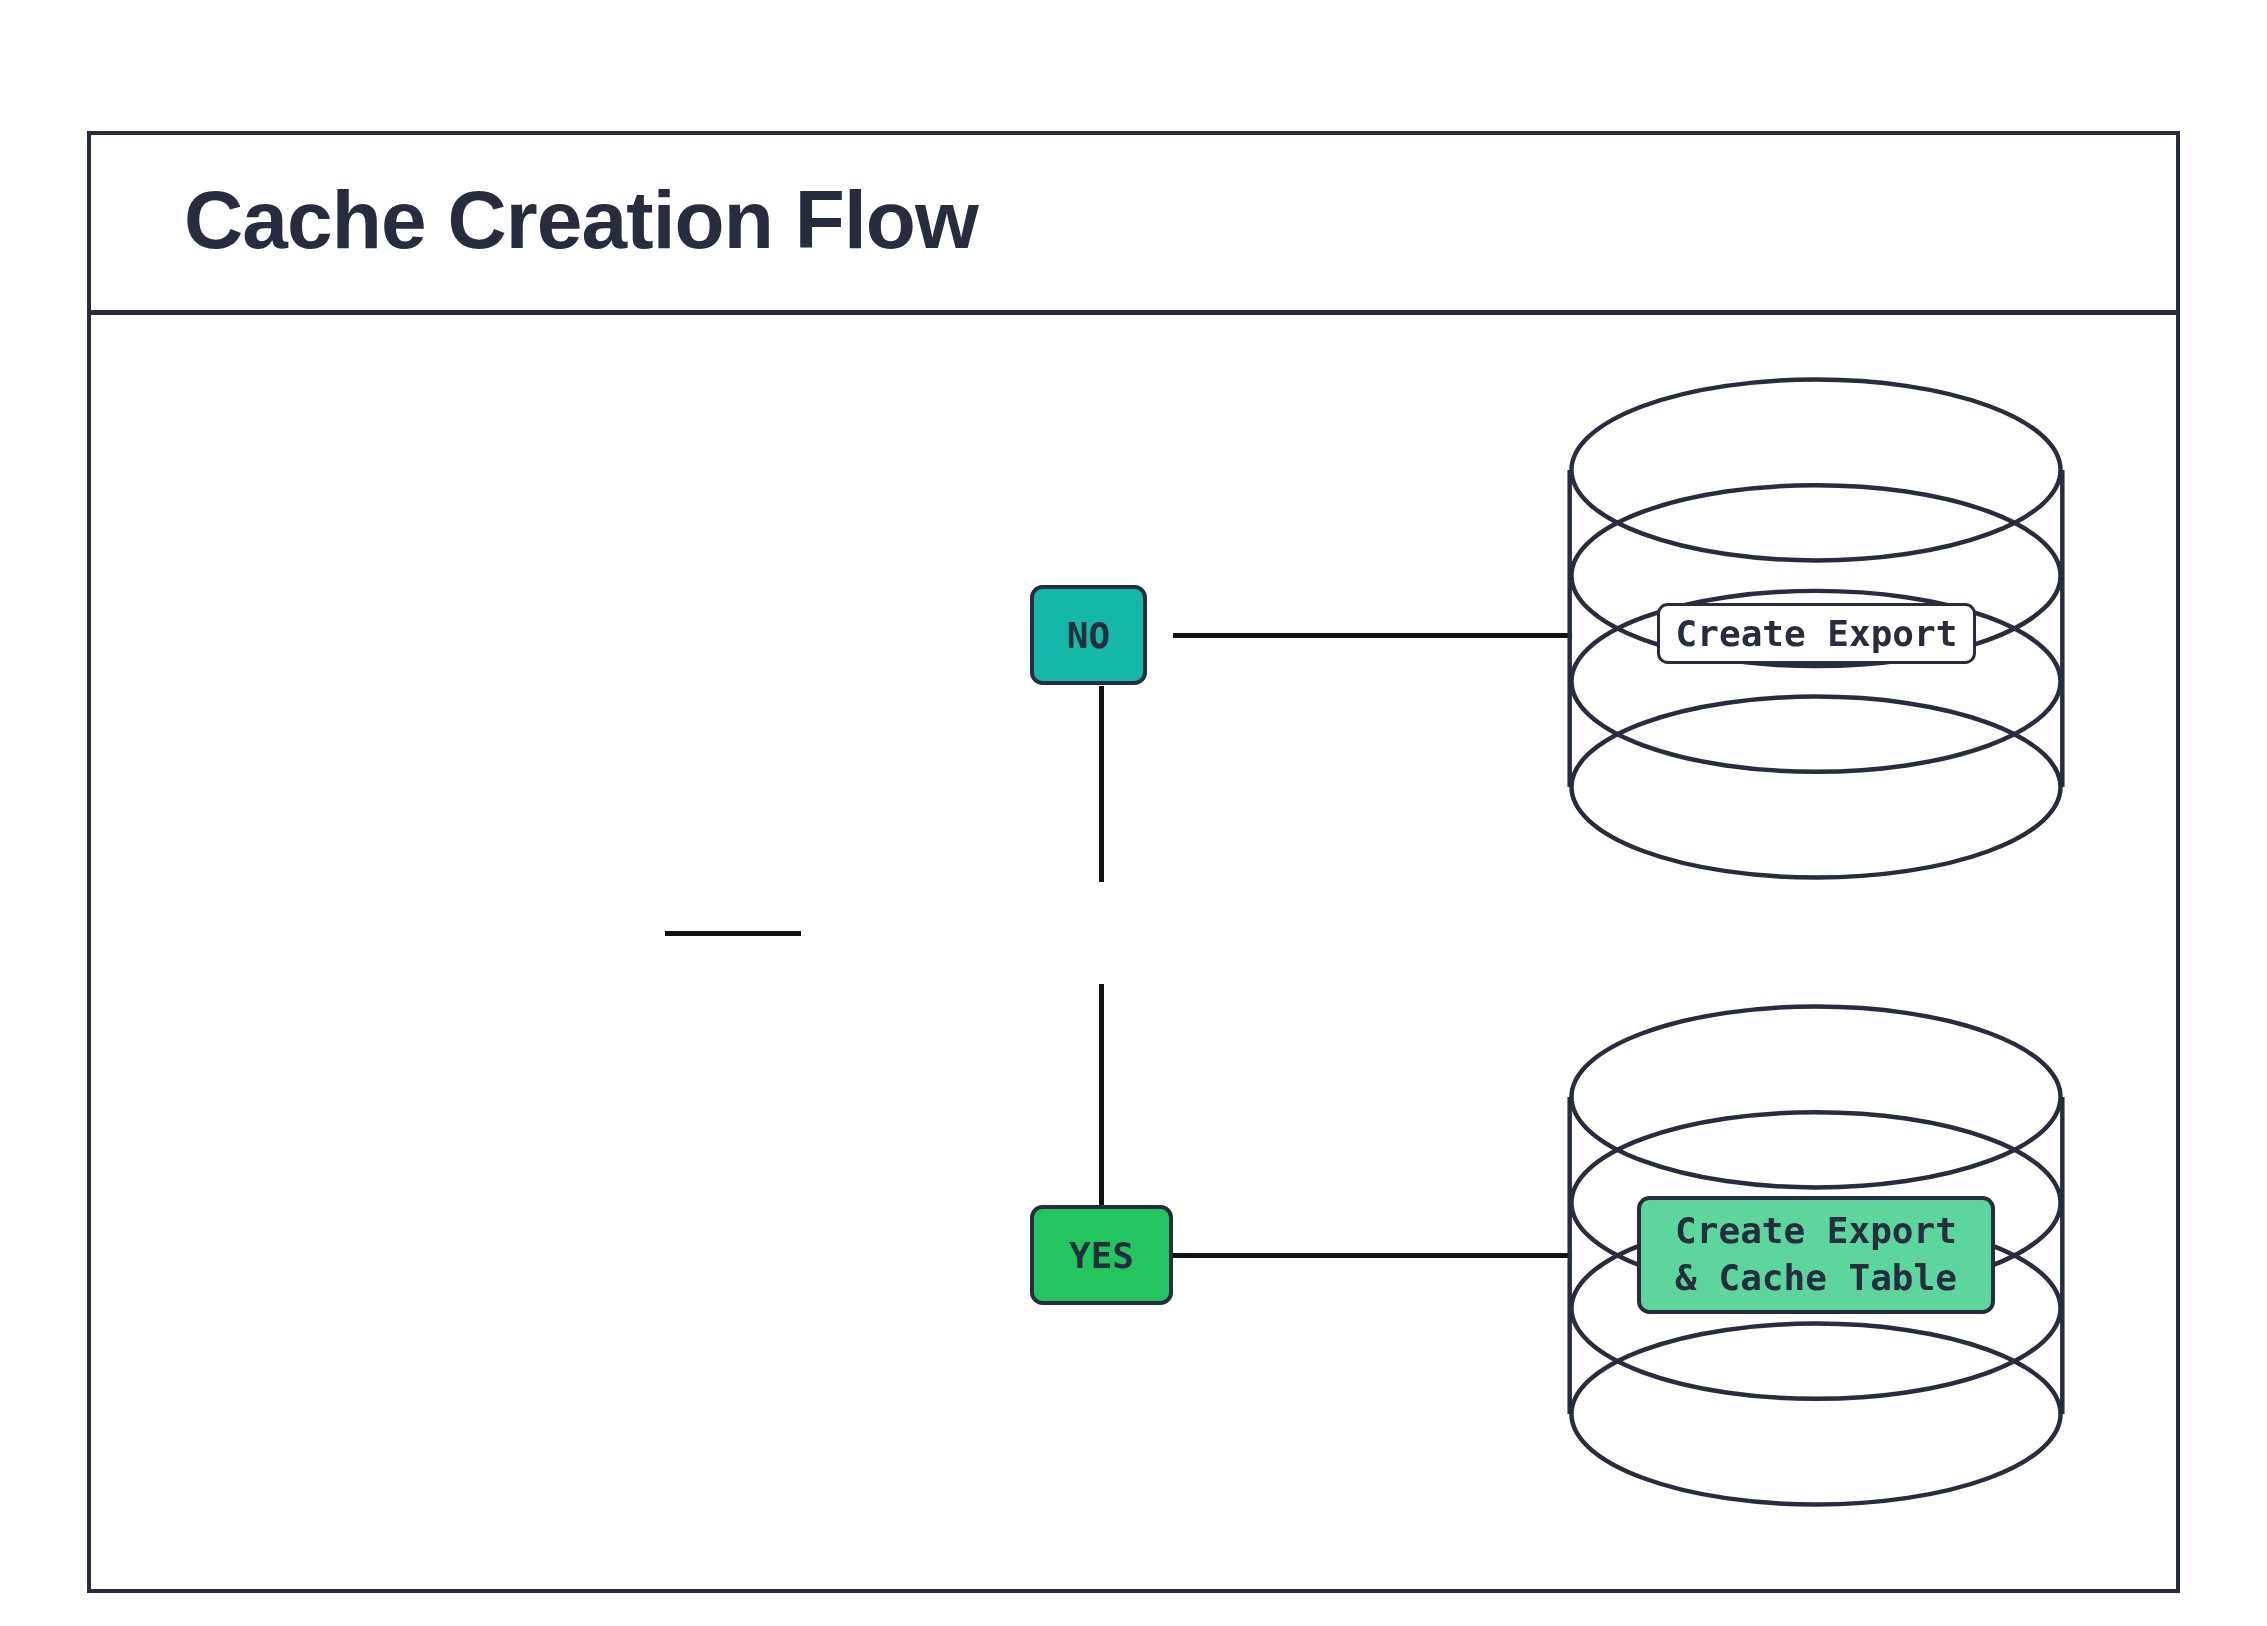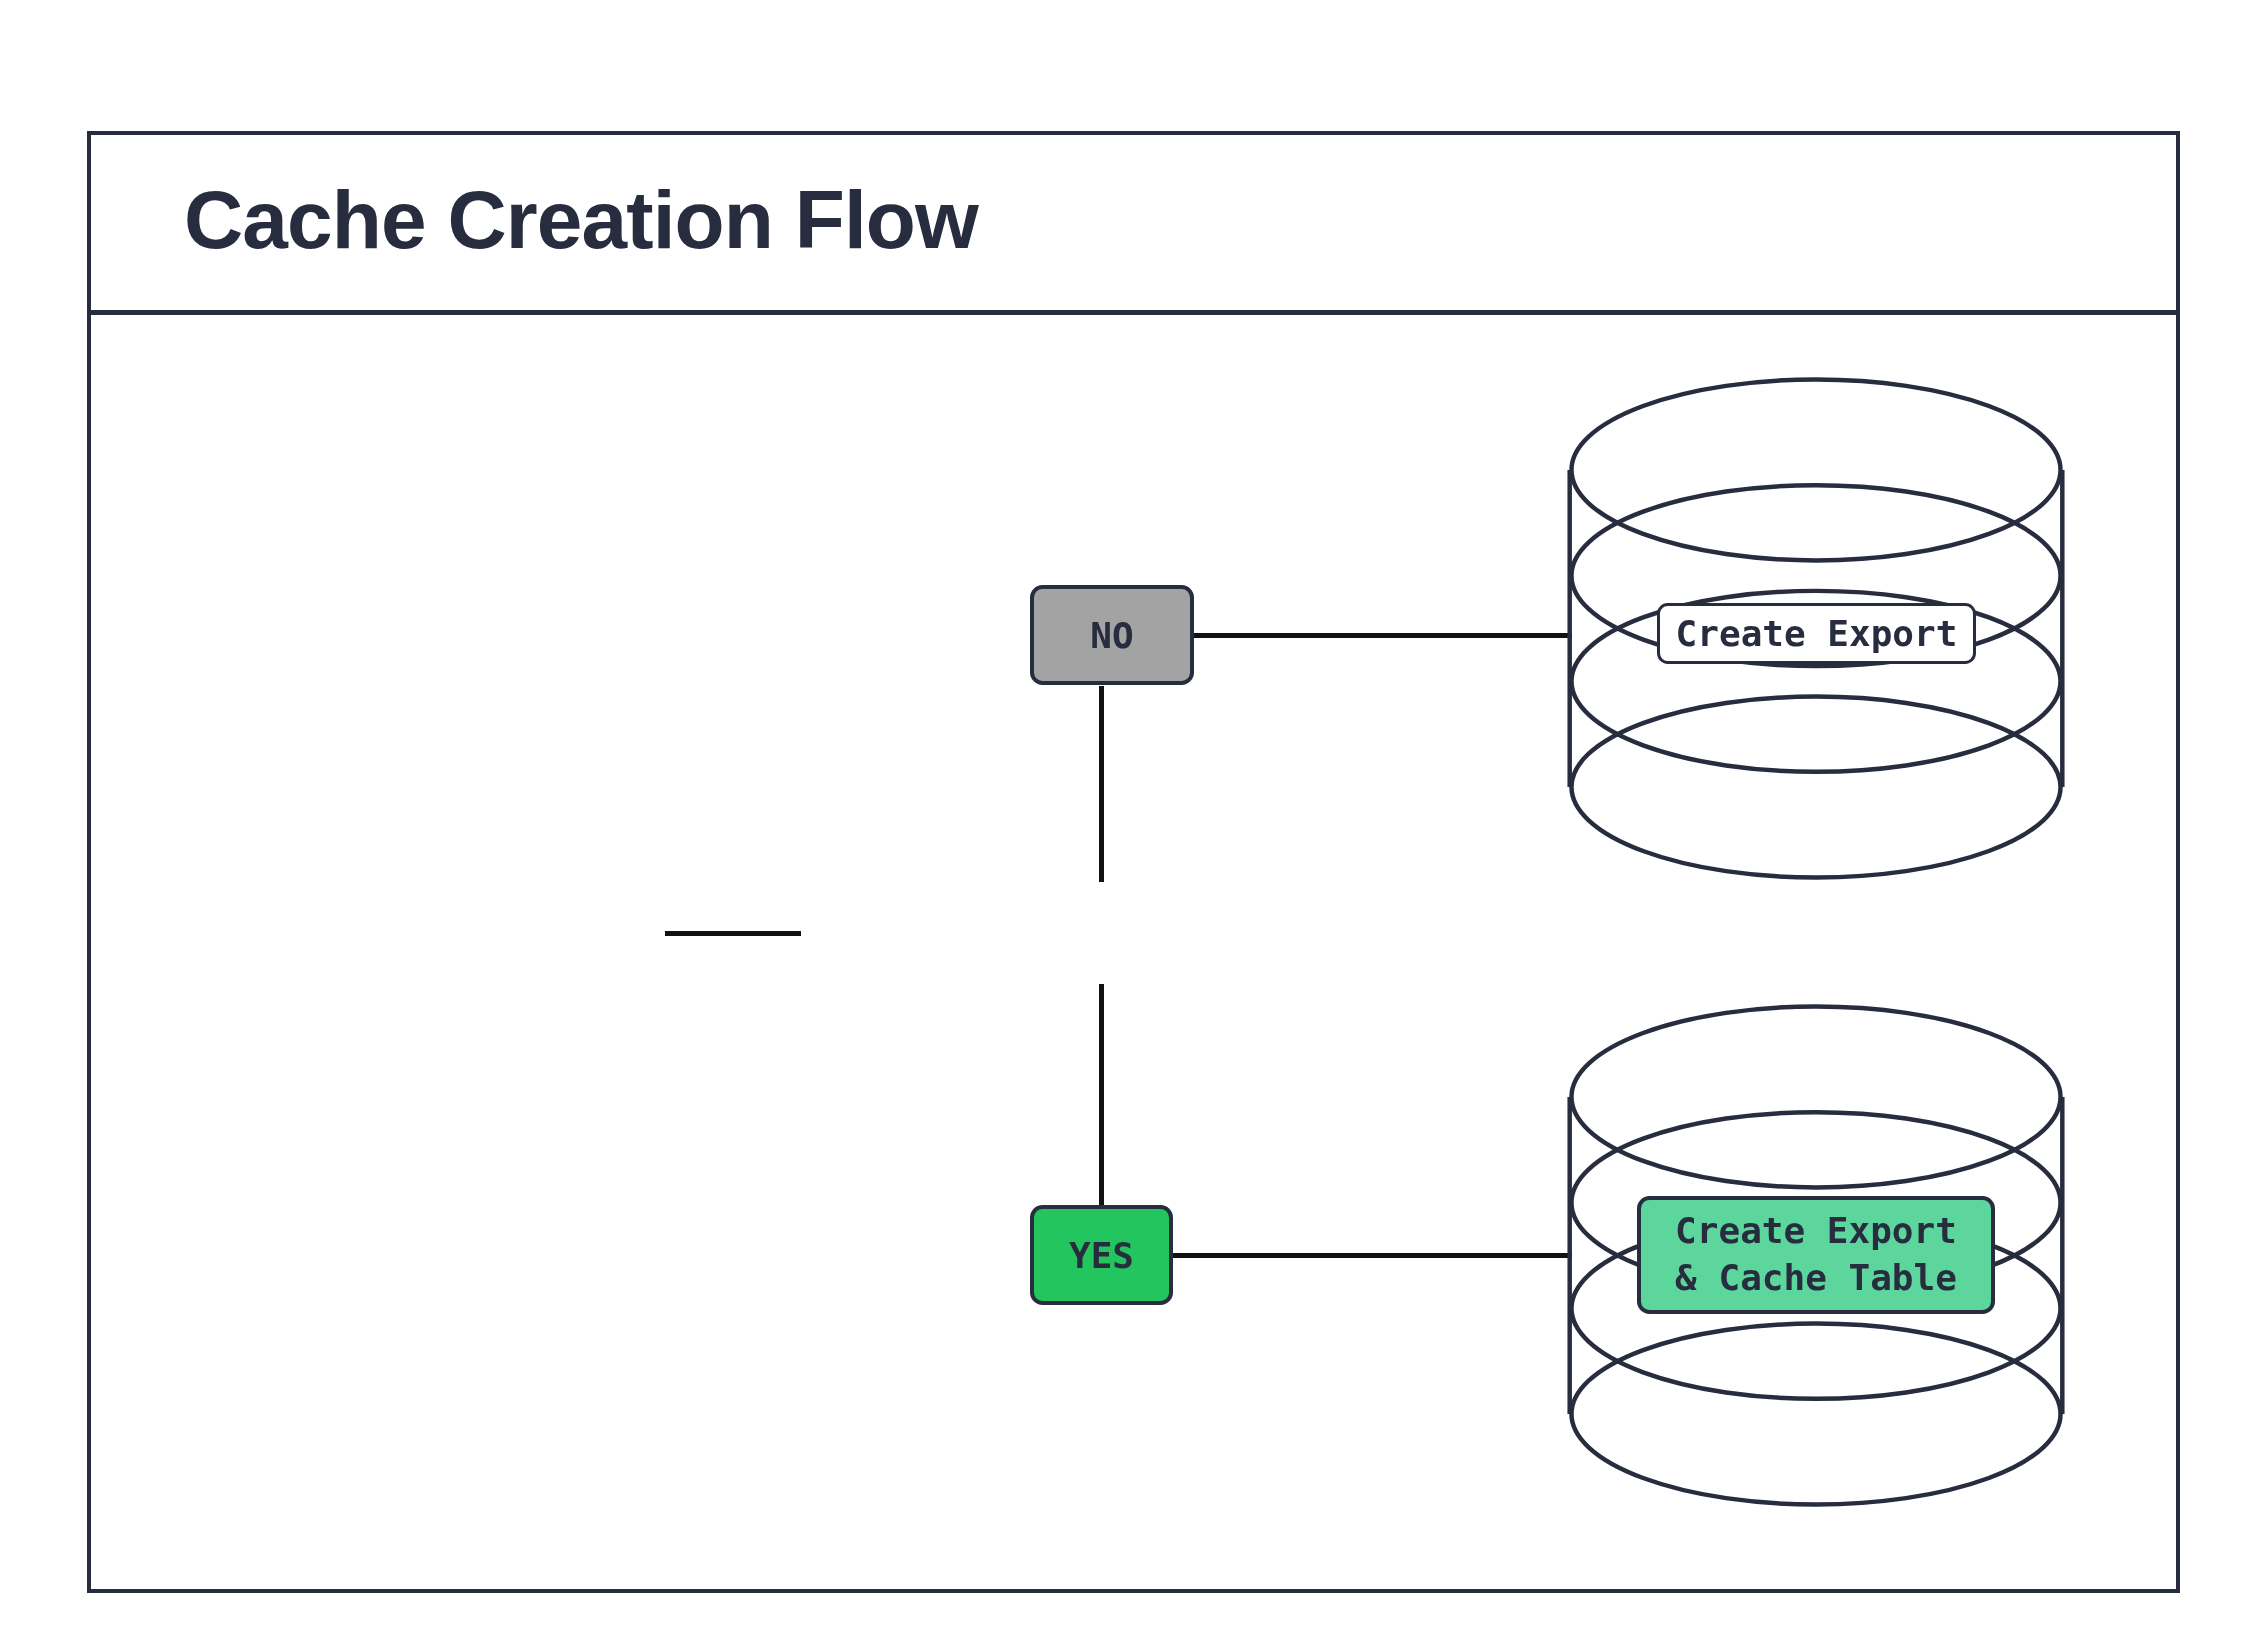--- a/index.html
+++ b/index.html
@@ -58,22 +58,22 @@
   }
   .node-decision {
     left: 802px; top: 834px;
     width: 600px; height: 102px;
     background: #272d3e;
     border-radius: 16px;
     color: #e8e8ea;
   }
   .node-no {
     left: 1030px; top: 537px;
-    width: 164px; height: 100px;
-    background: #a3a3a3;
+    width: 117px; height: 100px;
+    background: #14b8a6;
     border: 4.5px solid #272d3e;
     border-radius: 12.5px;
   }
   .node-yes {
     left: 1030px; top: 1157px;
     width: 143px; height: 100px;
     background: #22c55e;
     border: 4.5px solid #272d3e;
     border-radius: 12.5px;
   }

